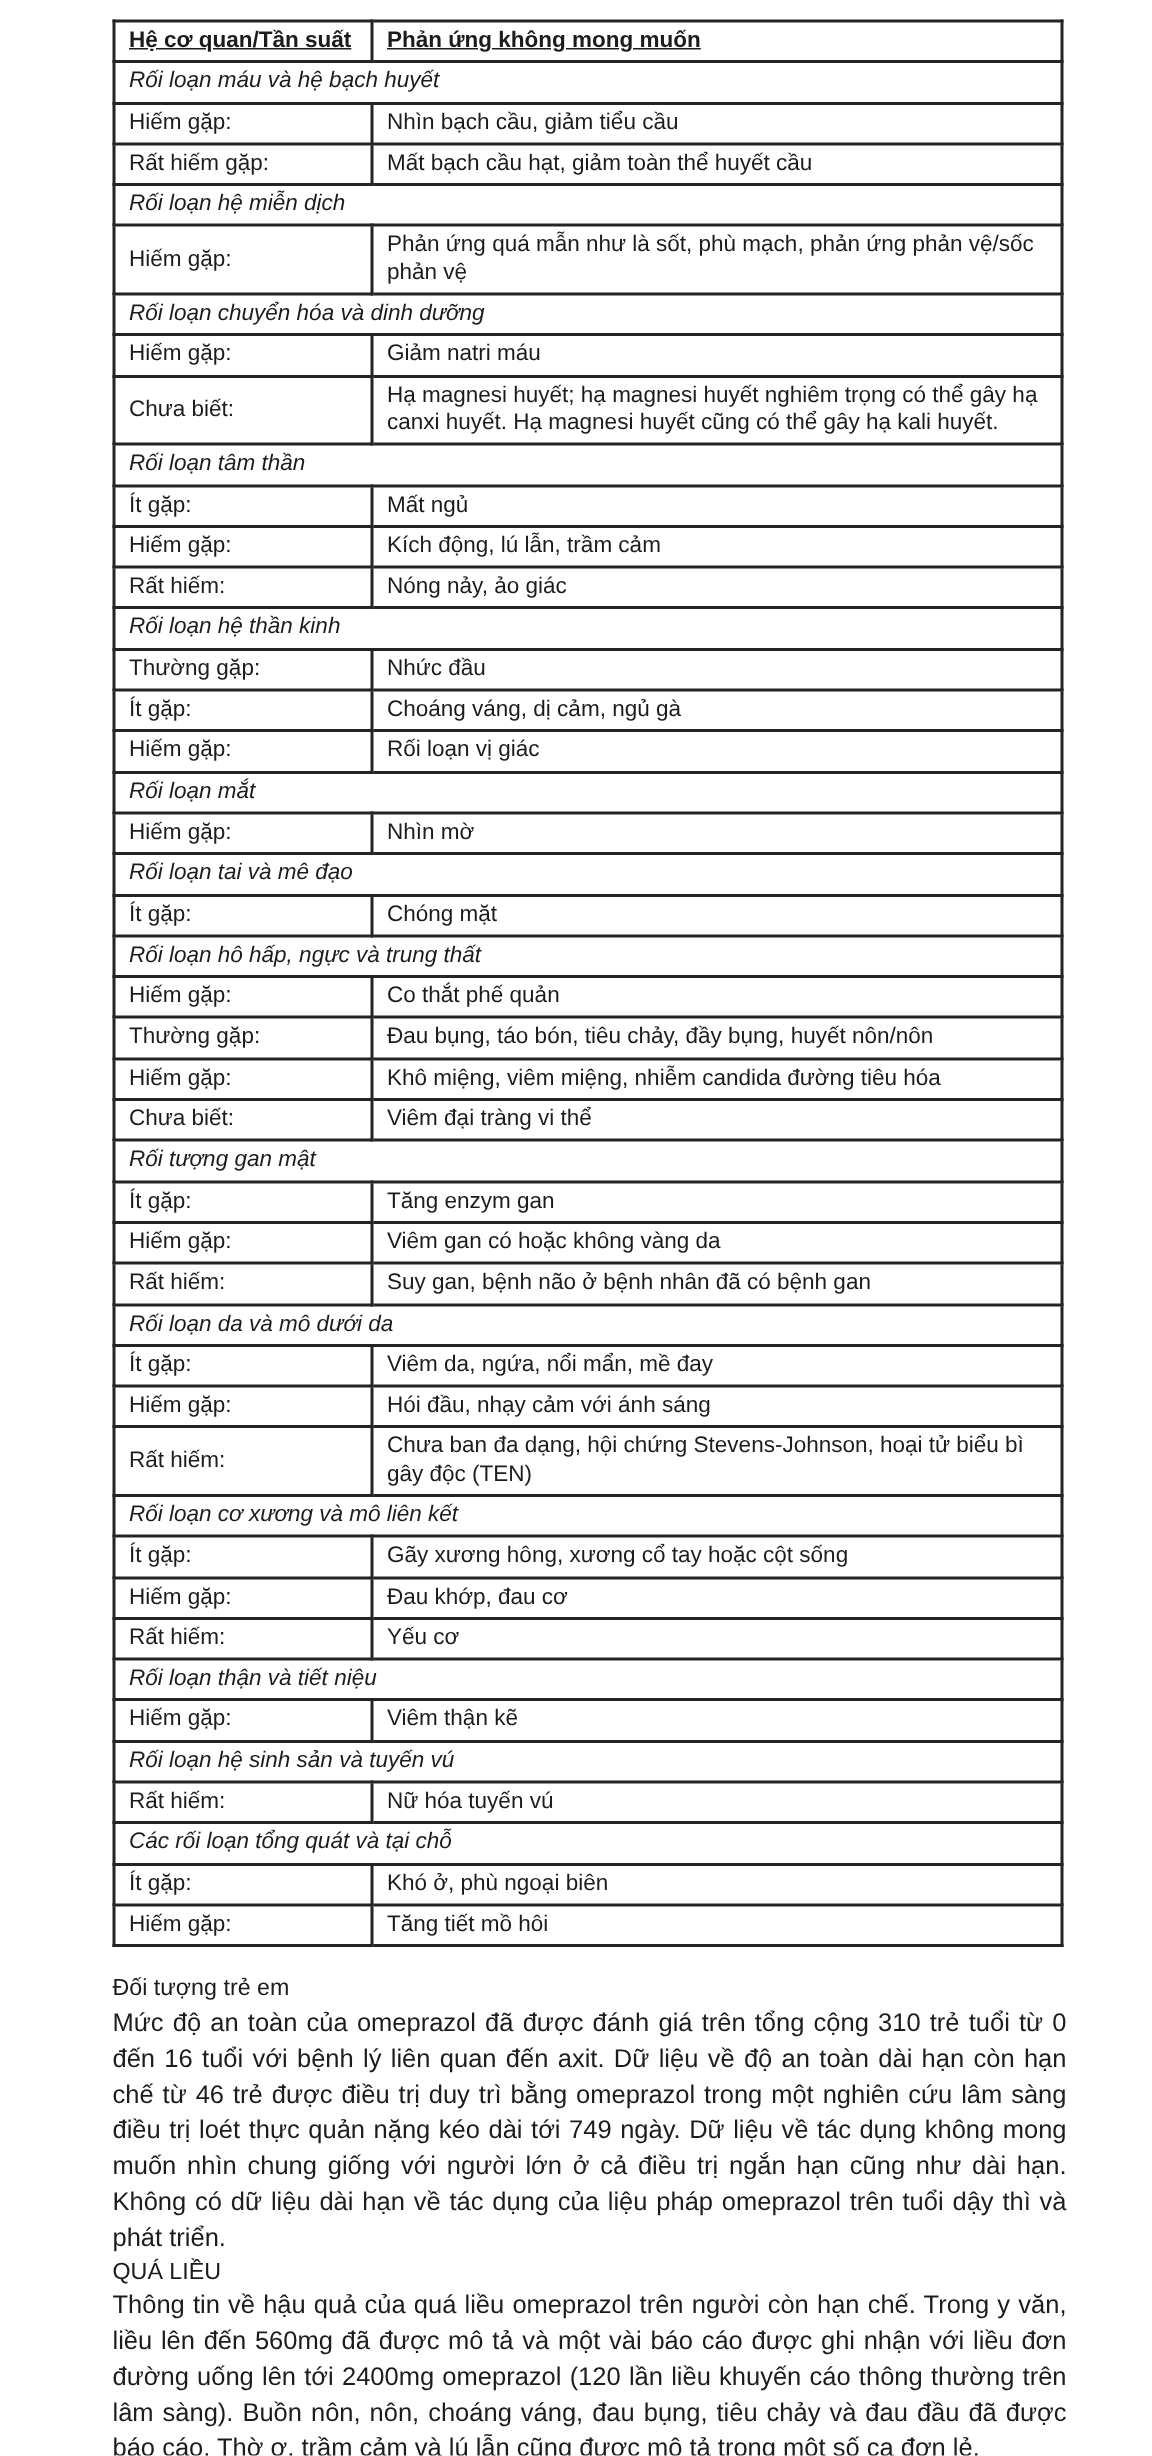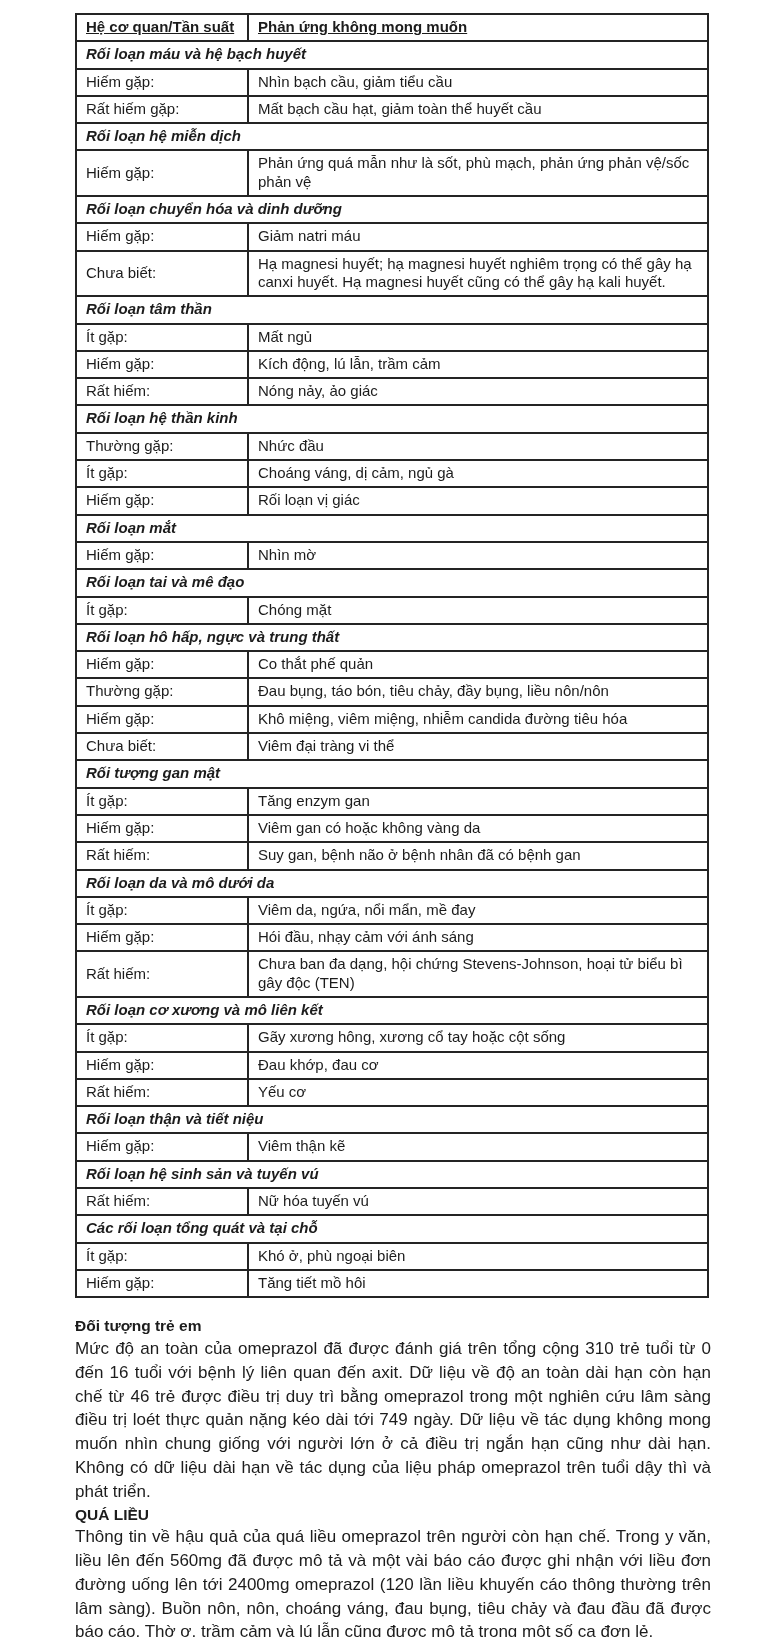--- a/index.html
+++ b/index.html
@@ -35,34 +35,34 @@
   }
   td.col-freq { width: 172px; }
   td.header-cell {
     font-weight: bold;
     font-size: 15.5px;
     padding-top: 5px;
     padding-bottom: 6px;
     text-decoration: underline;
   }
   td.section-cell {
-    font-weight: bold;
+    font-weight: normal;
     font-style: italic;
     font-size: 15.5px;
     padding-top: 4px;
     padding-bottom: 5px;
   }
   
   .text-block {
     margin-top: 17px;
     width: 636px;
   }
   .para-heading {
     font-size: 15.5px;
-    font-weight: bold;
+    font-weight: normal;
     margin: 0;
     line-height: 1.4;
   }
   .para-body {
     font-size: 17px;
     margin: 0;
     line-height: 1.4;
     text-align: justify;
   }
 </style>
@@ -157,21 +157,21 @@
         </tr>
         <tr>
           <td colspan="2" class="section-cell">Rối loạn hô hấp, ngực và trung thất</td>
         </tr>
         <tr>
           <td class="col-freq">Hiếm gặp:</td>
           <td>Co thắt phế quản</td>
         </tr>
         <tr>
           <td class="col-freq">Thường gặp:</td>
-          <td>Đau bụng, táo bón, tiêu chảy, đầy bụng, liều nôn/nôn</td>
+          <td>Đau bụng, táo bón, tiêu chảy, đầy bụng, huyết nôn/nôn</td>
         </tr>
         <tr>
           <td class="col-freq">Hiếm gặp:</td>
           <td>Khô miệng, viêm miệng, nhiễm candida đường tiêu hóa</td>
         </tr>
         <tr>
           <td class="col-freq">Chưa biết:</td>
           <td>Viêm đại tràng vi thể</td>
         </tr>
         <tr>

